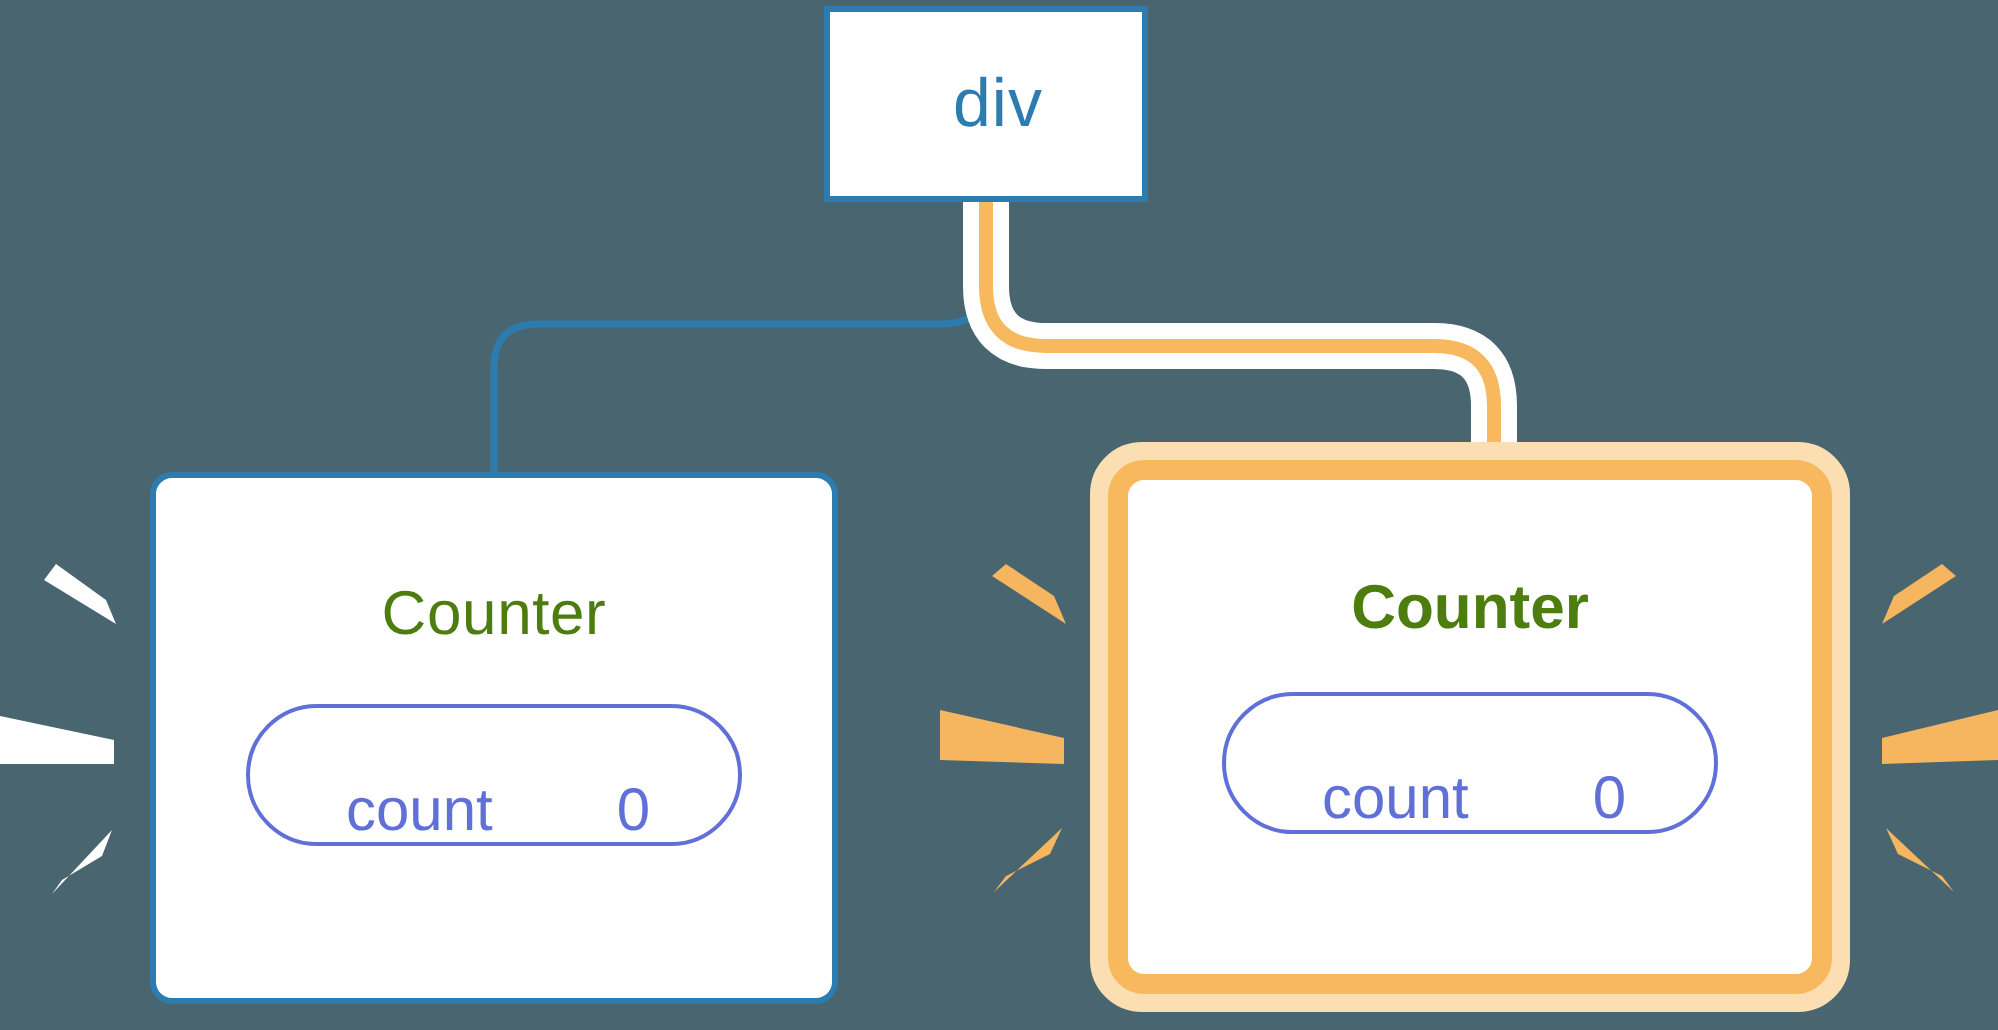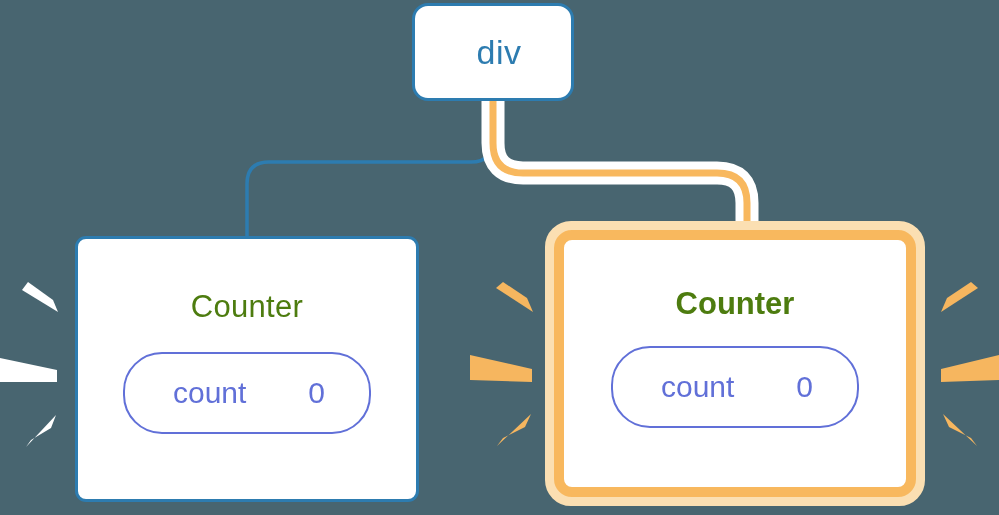--- a/index.html
+++ b/index.html
@@ -39,21 +39,21 @@
 
   
   .node-div {
     position: absolute;
     left: 412px;
     top: 3px;
     width: 162px;
     height: 98px;
     background: #ffffff;
     border: 3px solid #2d7cb0;
-    border-radius: 16px;
+    border-radius: 0;
     box-sizing: border-box;
     display: flex;
     align-items: center;
     justify-content: center;
     z-index: 6;
     padding-left: 12px;
   }
   .node-div .node-title {
     font-size: 34px;
     color: #2d7cb0;
@@ -118,25 +118,25 @@
   }
   .card-right-inner .card-title {
     font-weight: 700;
     letter-spacing: 0px;
     margin-top: 48px;
   }
 
   
   .pill {
     margin-top: 30px;
-    height: 82px;
+    height: 71px;
     border: 2px solid #6170d8;
     border-radius: 39px;
     display: flex;
-    align-items: center;
+    align-items: flex-end;
     background: #ffffff;
     box-sizing: border-box;
   }
   .card-right-inner .pill {
     margin-top: 27px;
   }
   .pill-key {
     display: flex;
     align-items: center;
     justify-content: center;

